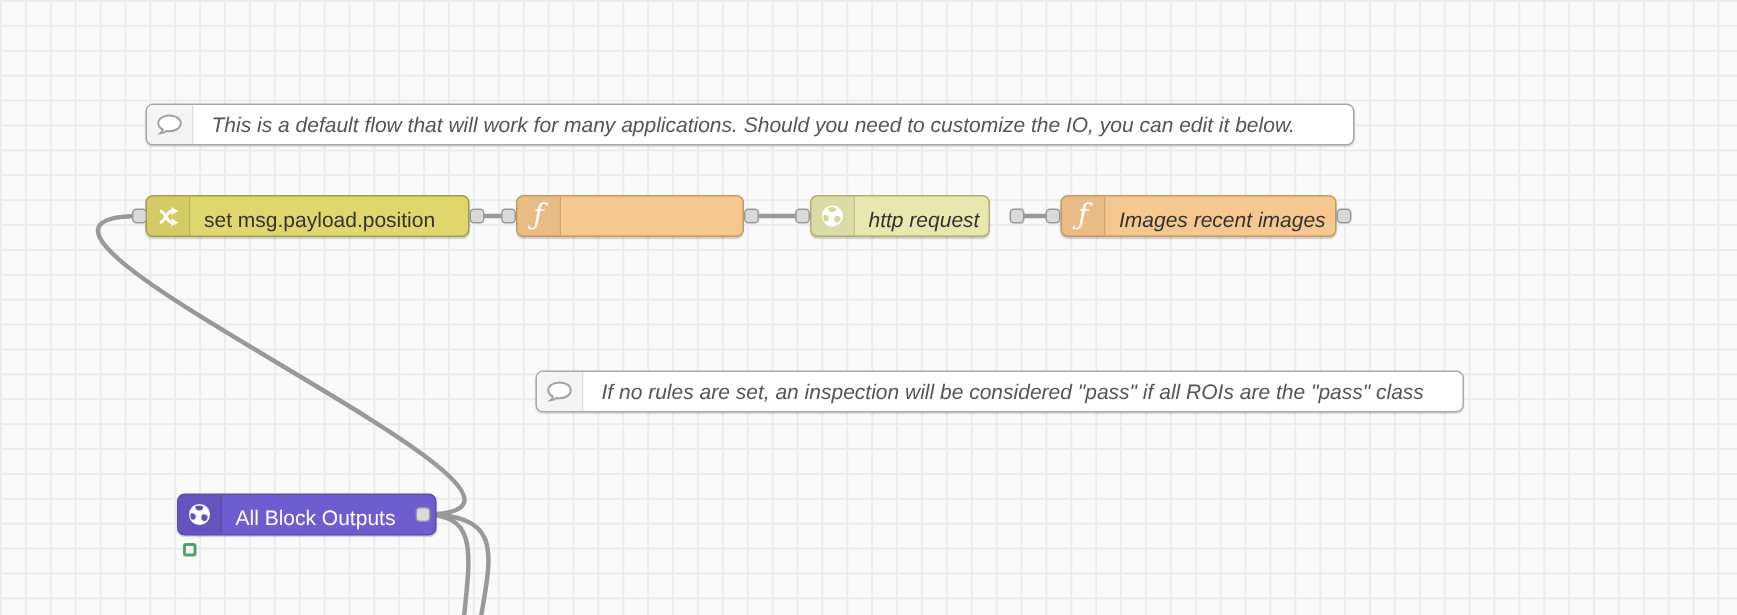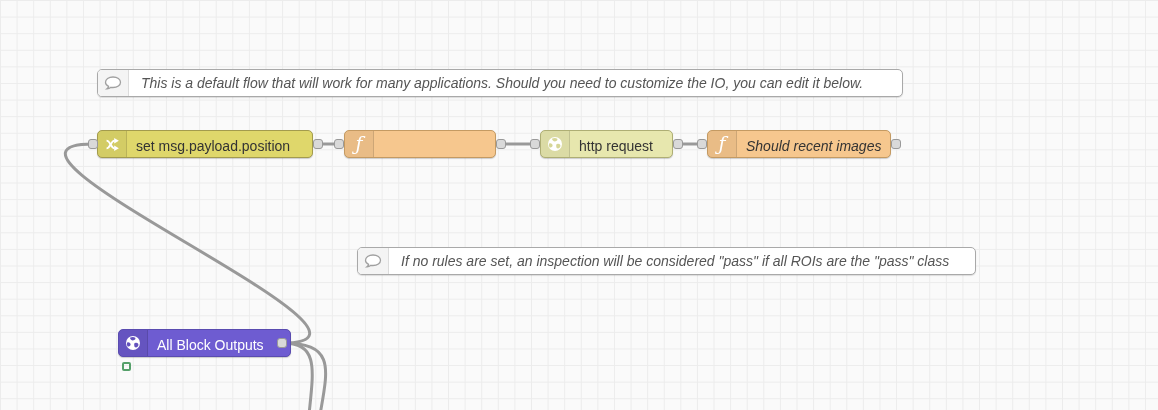--- a/index.html
+++ b/index.html
@@ -37,21 +37,21 @@
   }
   .node-label {
     display:flex; align-items:center;
     font-size:14px; color:#333; padding:4px 10px 0 9px;
     white-space:nowrap;
   }
   .node-label.italic { font-style: italic; }
 
   .node-set     { left:97px;  top:130px; width:216px; background:#dfd76b; border-color:#a39b4d; }
   .node-getroi  { left:344px; top:130px; width:152px; background:#f6c78e; border-color:#c49a62; }
-  .node-http    { left:540px; top:130px; width:133px; background:#e7e7ae; border-color:#aeae74; }
+  .node-http    { left:540px; top:130px; width:120px; background:#e7e7ae; border-color:#aeae74;font-style:italic; }
   .node-store   { left:707px; top:130px; width:184px; background:#f6c78e; border-color:#c49a62; }
   .node-abo     { left:118px; top:329px; width:173px; background:#6e5cd1; border-color:#5a4cb0; }
   .node-abo .node-label { color:#ffffff; }
   .node-abo .node-icon-area { background:rgba(0,0,0,0.08); }
 
   .fn-glyph {
     font-family:"DejaVu Serif", serif;
     font-style:italic; font-size:19px; line-height:1; color:#ffffff;
     transform:translateY(-1px);
   }
@@ -164,21 +164,21 @@
         <path d="M9.6,8.1 q2.4,-0.8 3.8,0.9 q0.3,1.9 -1.1,3.1 q-1.9,0.8 -2.9,-0.6 q-0.6,-1.9 0.2,-3.4 z" fill="currentColor"></path>
       </svg>
     </div>
     <div class="node-label">http request</div>
   </div>
 
   <div class="node node-store">
     <div class="node-icon-area">
       <span class="fn-glyph">ƒ</span>
     </div>
-    <div class="node-label italic">Should recent images</div>
+    <div class="node-label italic">Images recent images</div>
   </div>
 
   <div class="node node-abo">
     <div class="node-icon-area">
       <svg class="globe-purple" width="16" height="16" viewBox="0 0 16 16">
         <circle cx="8" cy="8" r="7" fill="#ffffff"></circle>
         <path d="M5.2,2.6 q2.8,-1.3 5.1,0.1 q0.6,1.3 -0.6,2.1 q-2.1,1.1 -3.3,0.2 q-1.8,-1.1 -1.2,-2.4 z" fill="currentColor"></path>
         <path d="M2.1,7.4 q1.7,-0.6 2.9,0.6 q1.2,1.2 0.3,2.6 q-1.4,1.4 -2.9,0.6 q-0.9,-2 -0.3,-3.8 z" fill="currentColor"></path>
         <path d="M9.6,8.1 q2.4,-0.8 3.8,0.9 q0.3,1.9 -1.1,3.1 q-1.9,0.8 -2.9,-0.6 q-0.6,-1.9 0.2,-3.4 z" fill="currentColor"></path>
       </svg>

